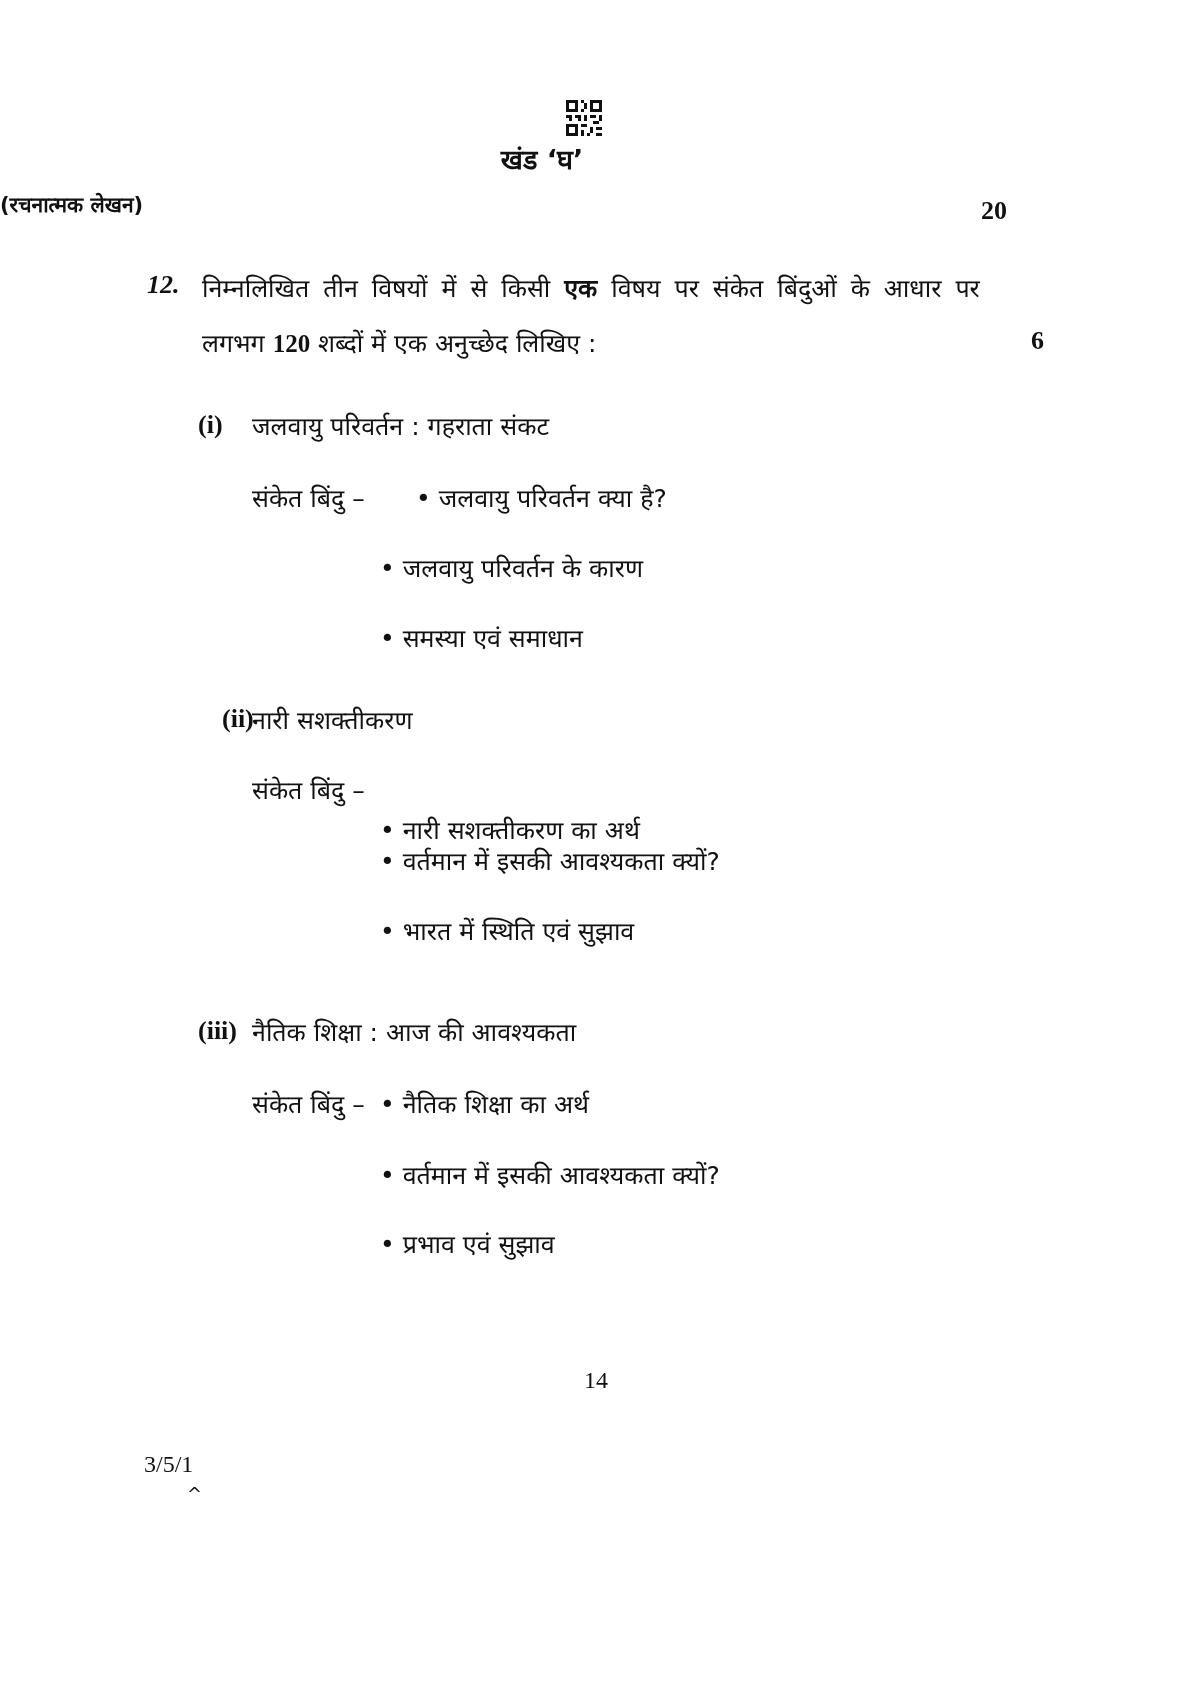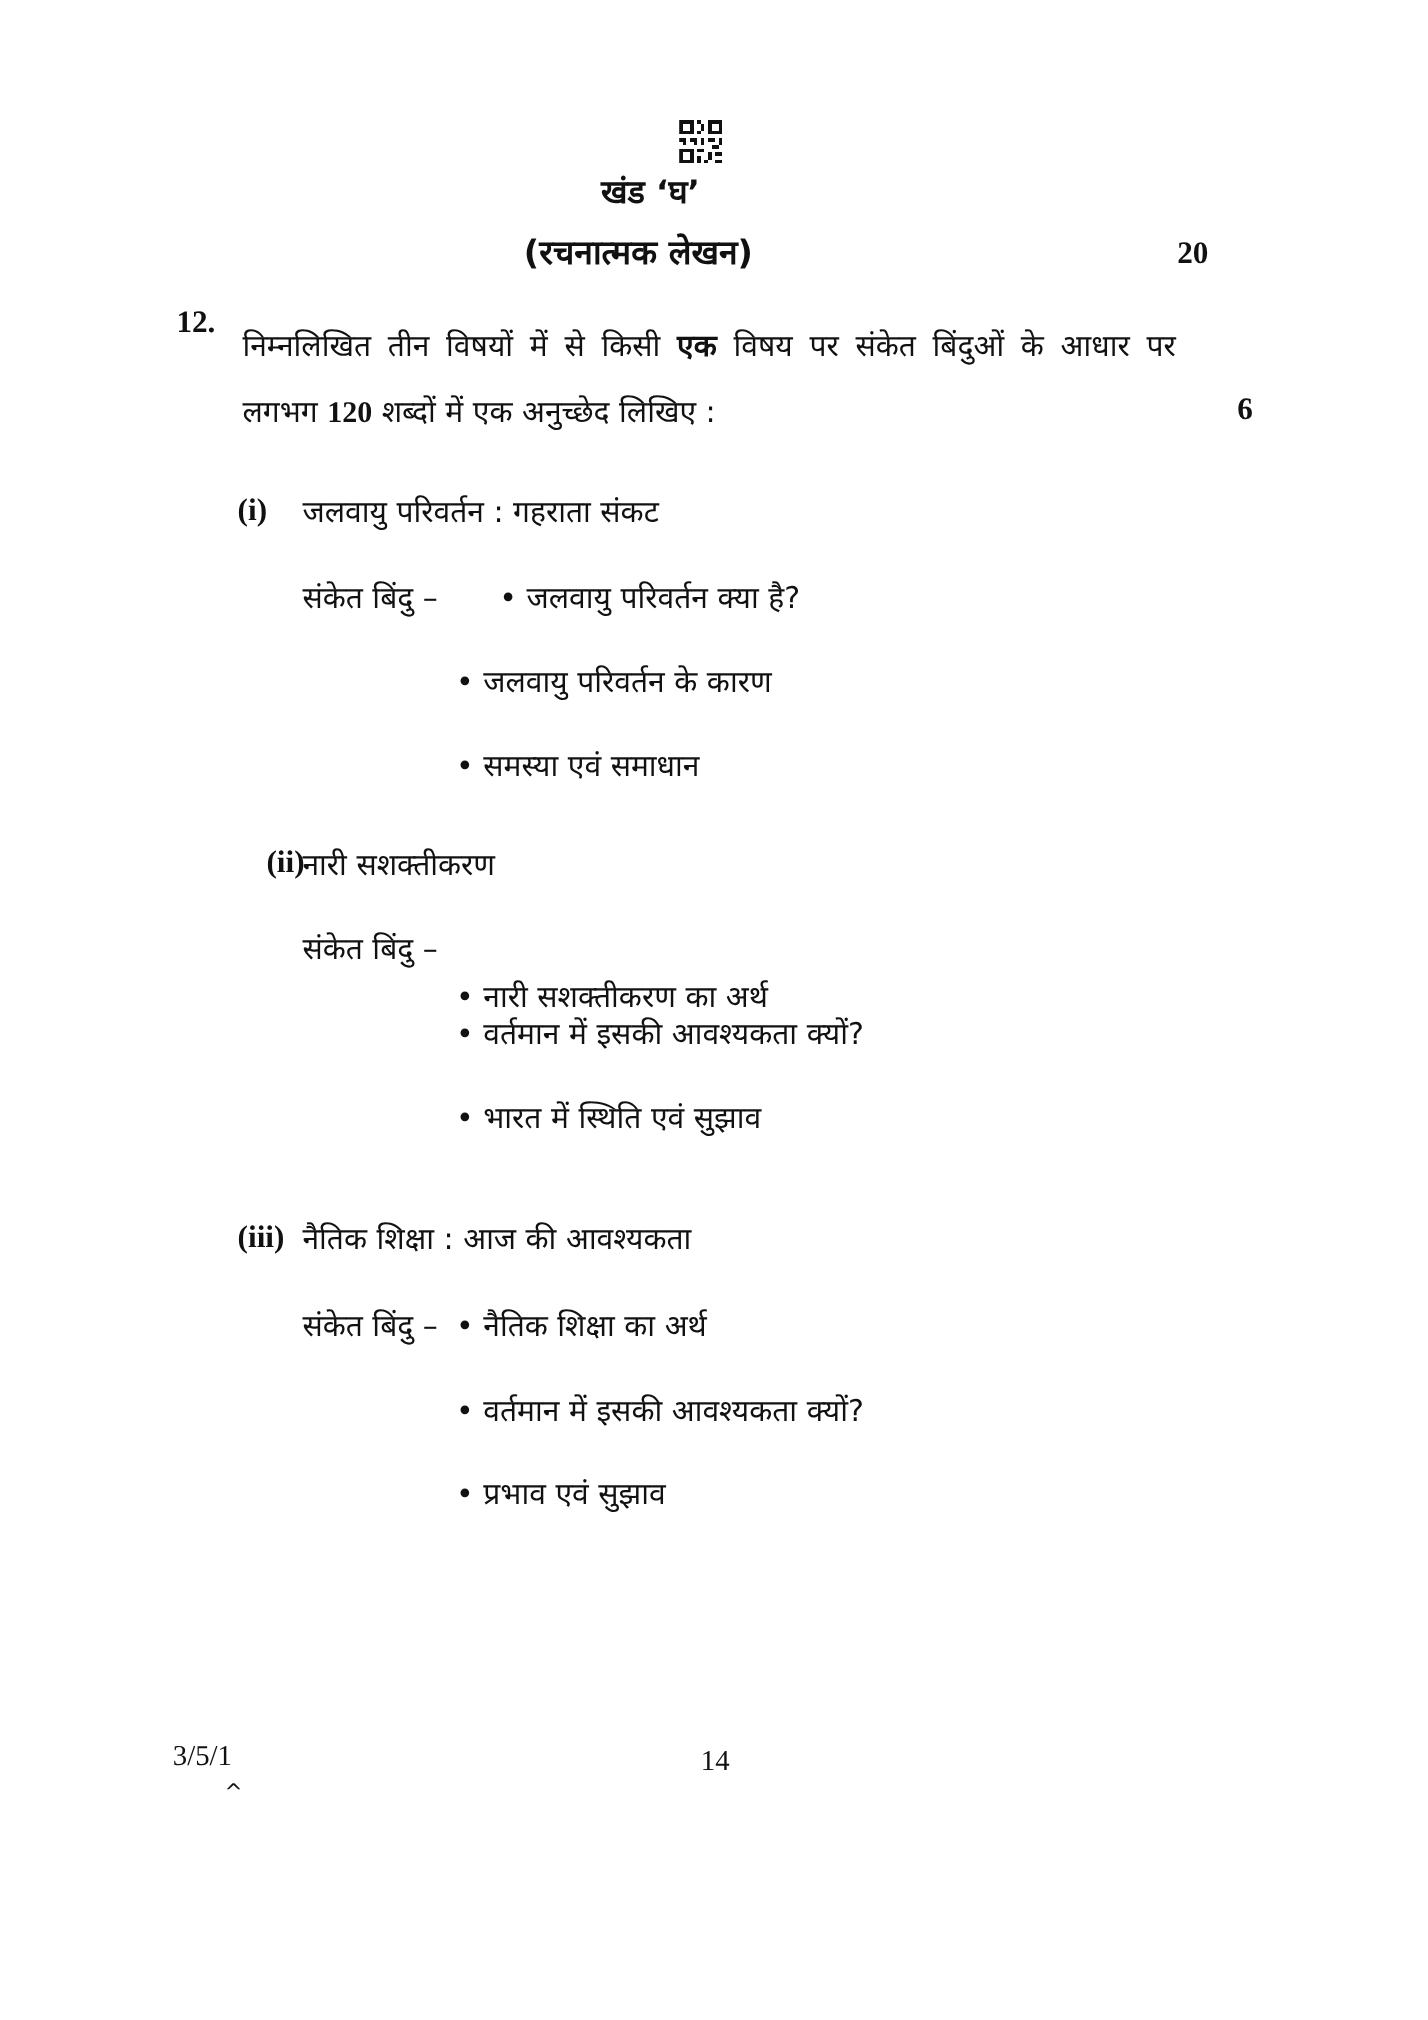--- a/index.html
+++ b/index.html
@@ -11,22 +11,22 @@
   .abs { position: absolute; white-space: nowrap; }
   .deva { font-family: "DejaVu Sans", "Liberation Sans", sans-serif; }
   .qr {
     left: 566px; top: 100px; width: 36px; height: 36px;
   }
   .section-title {
     left: 0; width: 1084px; top: 140px; text-align: center;
     font-size: 27px; font-weight: bold;
   }
   .section-sub {
-    left: 0; width: 1064px; top: 190px; text-align: center;
-    font-size: 28px; font-weight: bold;
+    left: 0; width: 1064px; top: 190px; 
+    font-size: 21px; font-weight: bold;
   }
   .marks { font-size: 26px; font-weight: bold; }
   .qnum { font-size: 26px; font-weight: bold; }
   .qtext { font-size: 25px; }
   .qtext b { font-weight: bold; }
   .roman { font-size: 26px; font-weight: bold; }
   .topic { font-size: 25px; }
   .hint-label { font-size: 25px; }
   .bullet { font-size: 25px; }
   .footer { font-size: 24px; }
@@ -59,21 +59,21 @@
     <rect x="10" y="9" width="2" height="1" fill="#111"></rect>
   <rect x="5" y="10" width="1" height="2" fill="#111"></rect>
     <rect x="7" y="11" width="1" height="1" fill="#111"></rect>
   <rect x="10" y="11" width="2" height="1" fill="#111"></rect>
 </svg>
 
 <div class="abs section-title deva">खंड ‘घ’</div>
 <div class="abs section-sub deva">(रचनात्मक लेखन)</div>
 <div class="abs marks" style="left:981px; top:196px;">20</div>
 
-<div class="abs qnum" style="left:147px; top:254px;">12.</div>
+<div class="abs qnum" style="left:147px; top:270px;font-style:italic;">12.</div>
 <div class="abs qtext deva" style="left:202px; top:270px; word-spacing:6px;">
   <span>निम्नलिखित तीन विषयों में से किसी </span><b>एक</b><span> विषय पर संकेत बिंदुओं के आधार पर</span>
 </div>
 <div class="abs qtext deva" style="left:202px; top:325px;">
   <span>लगभग </span><b style="font-family:'Liberation Serif',serif;">120</b><span> शब्दों में एक अनुच्छेद लिखिए :</span>
 </div>
 <div class="abs marks" style="left:1031px; top:326px;">6</div>
 
 <div class="abs roman" style="left:198px; top:410px;">(i)</div>
 <div class="abs topic deva" style="left:252px; top:408px;">जलवायु परिवर्तन : गहराता संकट</div>
@@ -91,13 +91,13 @@
 
 <div class="abs roman" style="left:198px; top:1016px;">(iii)</div>
 <div class="abs topic deva" style="left:252px; top:1014px;">नैतिक शिक्षा : आज की आवश्यकता</div>
 <div class="abs hint-label deva" style="left:252px; top:1086px;">संकेत बिंदु –</div>
 <div class="abs bullet deva" style="left:380px; top:1086px;">• नैतिक शिक्षा का अर्थ</div>
 <div class="abs bullet deva" style="left:380px; top:1157px;">• वर्तमान में इसकी आवश्यकता क्यों?</div>
 <div class="abs bullet deva" style="left:380px; top:1226px;">• प्रभाव एवं सुझाव</div>
 
 <div class="abs footer" style="left:144px; top:1451px;">3/5/1</div>
 <div class="abs caret" style="left:187px; top:1483px;">^</div>
-<div class="abs footer" style="left:584px; top:1455px;">14</div>
+<div class="abs footer" style="left:584px; top:1367px;">14</div>
 
 </body></html>

